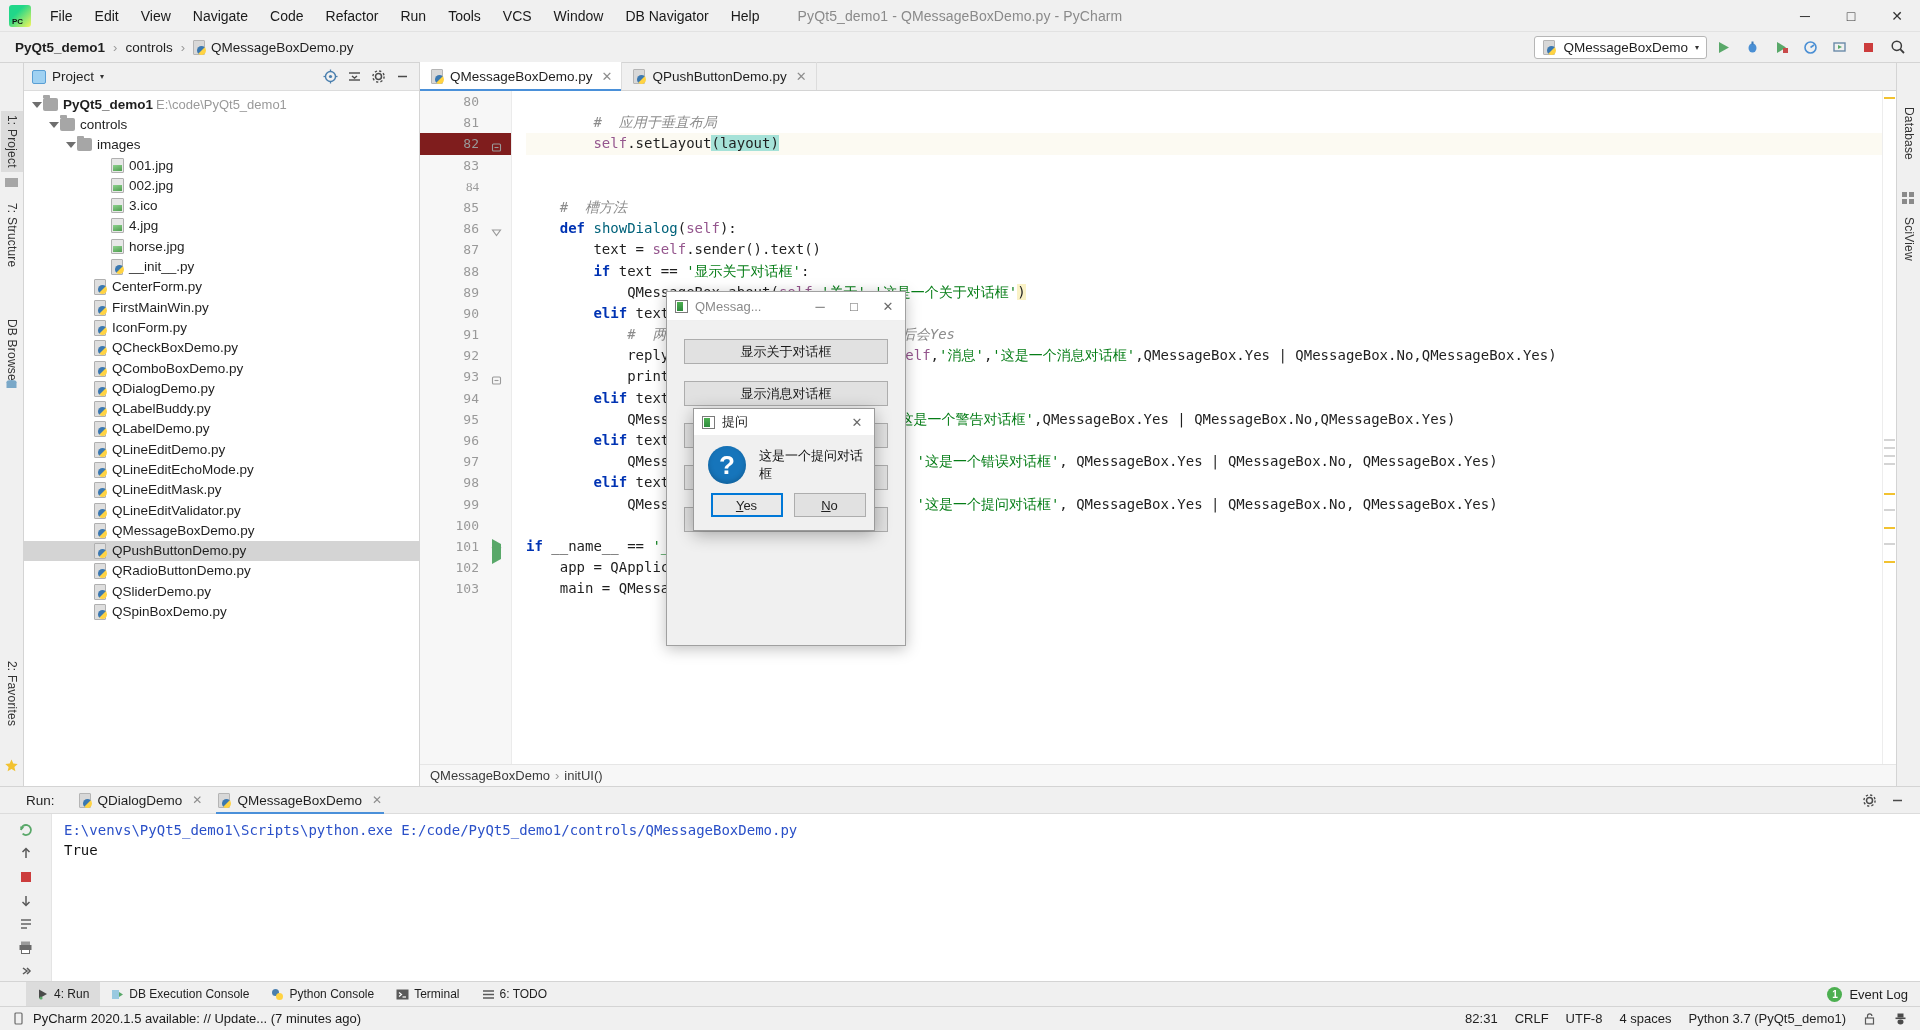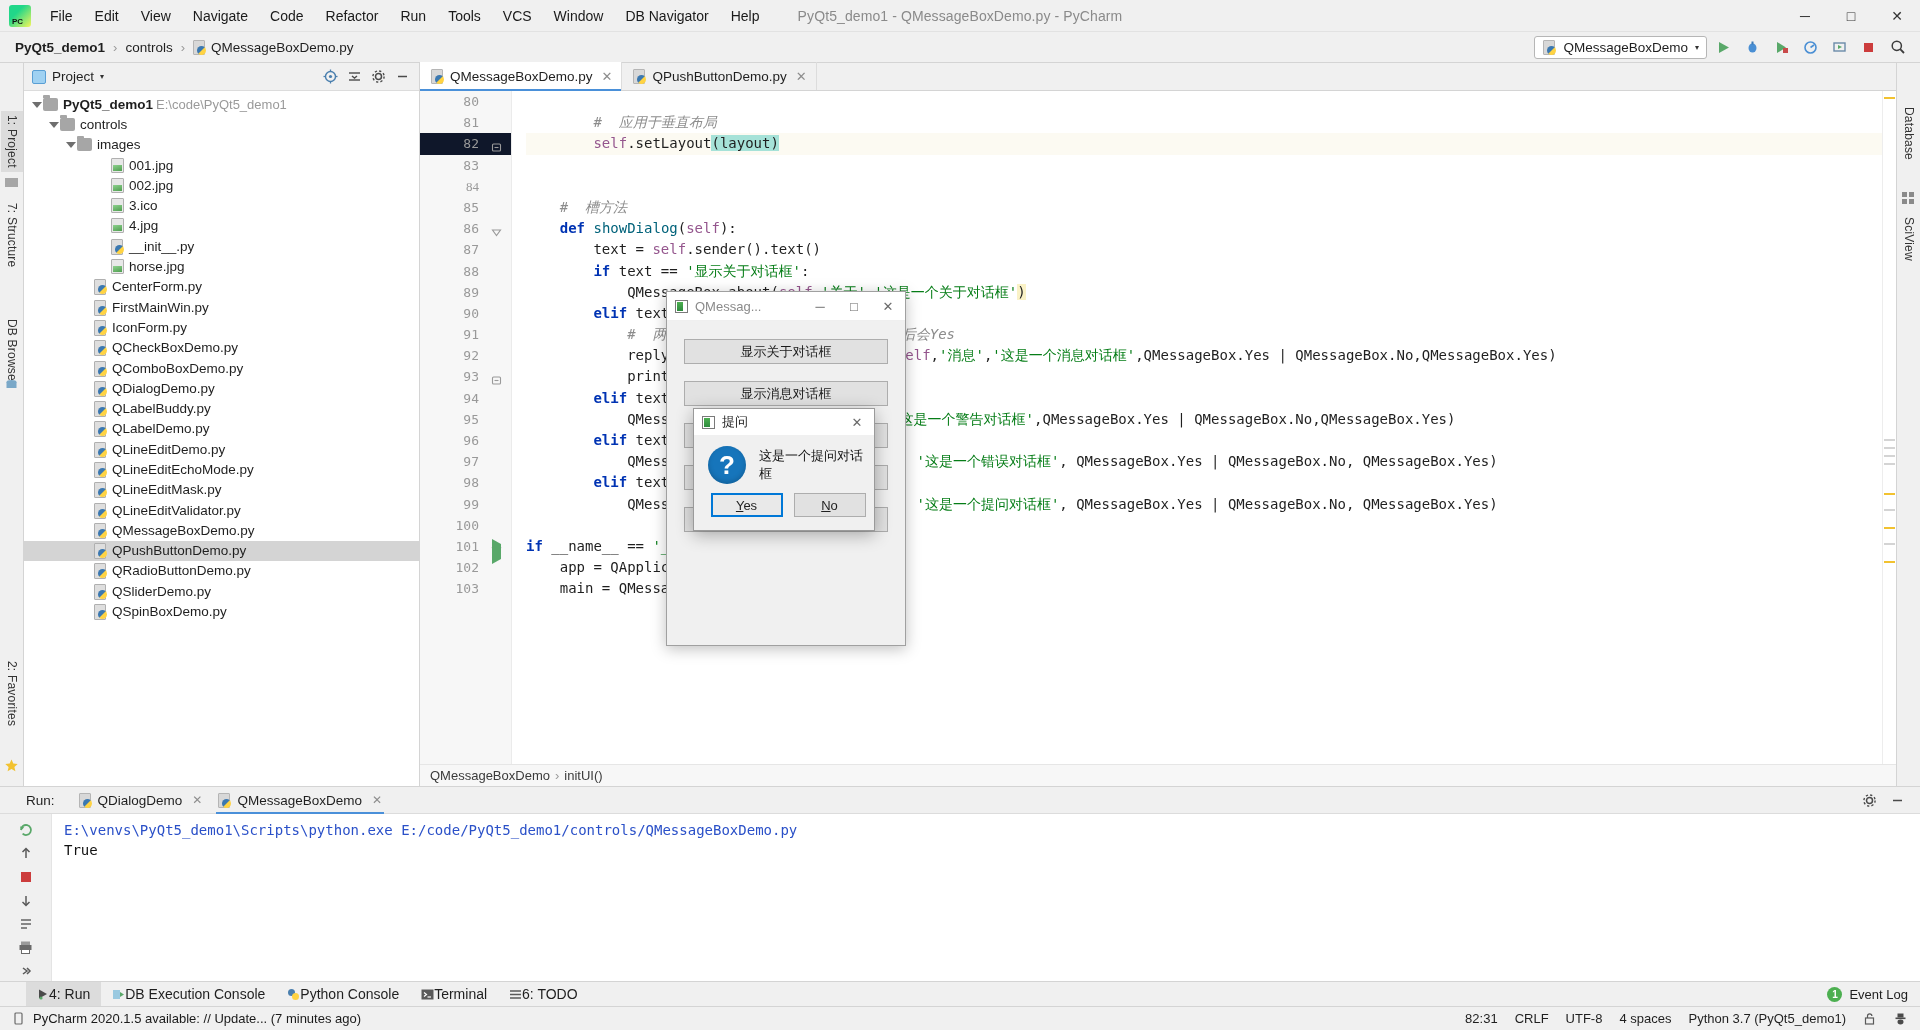--- a/index.html
+++ b/index.html
@@ -91,21 +91,21 @@
             border-bottom:1px solid #d4d4d4; }
   .etab { height:28px; display:flex; align-items:center; gap:6px; padding:0 9px 0 11px; font-size:13.5px;
           border-right:1px solid #dcdcdc; cursor:default; position:relative; }
   .etab.active { background:#fff; }
   .etab.active::after { content:""; position:absolute; left:0; right:0; bottom:-1px; height:2px; background:#4a90d9; }
   .etab .x { color:#8d8d8d; font-size:13px; margin-left:3px; }
   .editor { flex:1; display:flex; min-height:0; position:relative; background:#fff; overflow:hidden; }
   .gutter { width:92px; flex:none; background:#f7f7f7; border-right:1px solid #ebebeb; position:relative; }
   .lnum { height:21.2px; line-height:21.2px; text-align:right; padding-right:32px; color:#999;
           font-family:"DejaVu Sans Mono","Liberation Mono",monospace; font-size:13px; }
-  .lnum.cur { background:#0f172a; }
+  .lnum.cur { background:#7f1d1d; }
   .foldmark { position:absolute; right:9px; width:11px; height:11px; }
   .code { flex:1; position:relative; padding-left:14px; min-width:0; overflow:hidden;
           font-family:"DejaVu Sans Mono","Liberation Mono",monospace; font-size:14px; }
   .cline { height:21.2px; line-height:21.2px; white-space:pre; }
   .cline.cur { background:#fcfaf2; }
   .kw { color:#0033b3; font-weight:bold; }
   .str { color:#067d17; }
   .cm { color:#8c8c8c; font-style:italic; }
   .fn { color:#00627a; }
   .self { color:#94558d; }
@@ -169,21 +169,21 @@
               align-items:center; padding-top:6px; gap:4px; border-right:1px solid #e4e4e4; }
   .rsbtn { width:24px; height:24px; display:flex; align-items:center; justify-content:center; border-radius:3px; }
   .console { flex:1; padding:8px 0 0 12px; font-family:"DejaVu Sans Mono","Liberation Mono",monospace;
              font-size:14px; overflow:hidden; }
   .cpath { color:#2a50c8; }
   .cout { color:#111; margin-top:4px; }
 
   
   .toolstrip { height:25px; background:#f0f0f0; border-top:1px solid #d4d4d4; display:flex;
                align-items:center; padding-left:26px; flex:none; gap:0; }
-  .tsitem { display:flex; align-items:center; height:100%; padding:0 11px; font-size:14px; }
+  .tsitem { display:flex; align-items:center; gap:5px; height:100%; padding:0 11px; font-size:12px; }
   .tsitem.sel { background:#dcdcdc; }
   .ts-right { margin-left:auto; display:flex; align-items:center; gap:7px; padding-right:12px; font-size:13px; }
   .evbadge { width:15px; height:15px; border-radius:50%; background:#4caf50; color:#fff; font-size:10px;
              display:flex; align-items:center; justify-content:center; font-weight:bold; }
   .statusbar { height:24px; background:#f0f0f0; border-top:1px solid #d4d4d4; display:flex;
                align-items:center; padding-left:12px; flex:none; font-size:13px; }
   .sb-left { display:flex; align-items:center; gap:7px; color:#1a1a1a; }
   .sb-right { margin-left:auto; display:flex; align-items:center; gap:17px; padding-right:12px; }
   .sb-ico { width:14px; height:14px; position:relative; }
 
@@ -416,28 +416,28 @@
           </div>
           <div class="trow">
             <span style="width: 74px; flex: 0 0 auto;"></span>
             <span class="tarrow"></span>
             <span class="imgicon"></span>
             <span class="tlabel">4.jpg</span>
           </div>
           <div class="trow">
             <span style="width: 74px; flex: 0 0 auto;"></span>
             <span class="tarrow"></span>
-            <span class="pyicon-t"></span>
-            <span class="tlabel">__init__.py</span>
-          </div>
-          <div class="trow">
-            <span style="width: 74px; flex: 0 0 auto;"></span>
-            <span class="tarrow"></span>
             <span class="imgicon"></span>
             <span class="tlabel">horse.jpg</span>
+          </div>
+          <div class="trow">
+            <span style="width: 74px; flex: 0 0 auto;"></span>
+            <span class="tarrow"></span>
+            <span class="pyicon-t"></span>
+            <span class="tlabel">__init__.py</span>
           </div>
           <div class="trow">
             <span style="width: 57px; flex: 0 0 auto;"></span>
             <span class="tarrow"></span>
             <span class="pyicon-t"></span>
             <span class="tlabel">CenterForm.py</span>
           </div>
           <div class="trow">
             <span style="width: 57px; flex: 0 0 auto;"></span>
             <span class="tarrow"></span>

